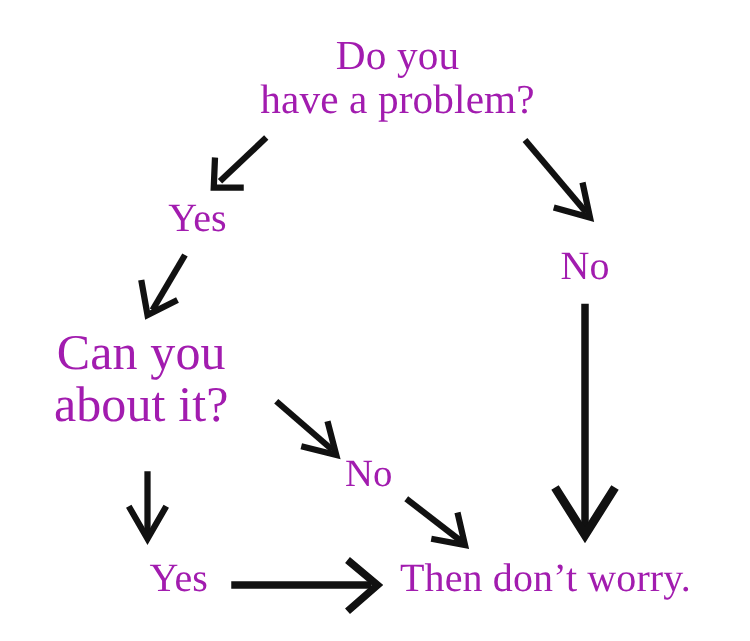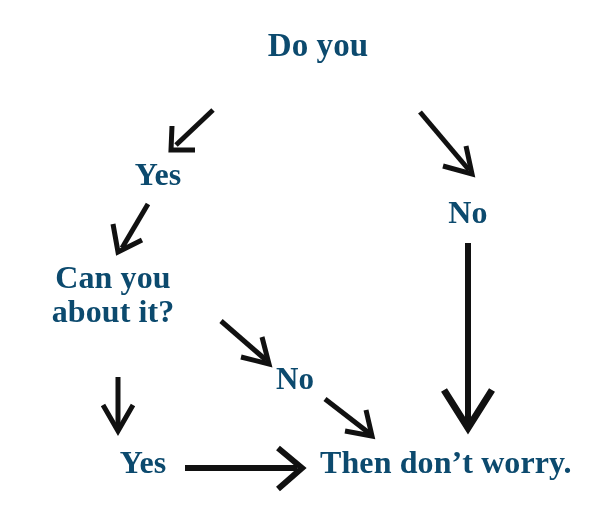--- a/index.html
+++ b/index.html
@@ -19,24 +19,23 @@
     position: absolute;
     left: 0;
     top: 0;
     width: 600px;
     height: 513px;
   }
   .node {
     position: absolute;
     text-align: center;
     line-height: 1.06;
-    color: #0c4a6e;
+    color: #a21caf;
     white-space: nowrap;
     letter-spacing: 0.1px;
-    font-weight: bold;
   }
   .node-lines {
     display: block;
   }
   .node-line {
     display: block;
     white-space: nowrap;
   }
   
   .n-question {
@@ -54,21 +53,21 @@
   .n-no-right {
     left: 468px;
     top: 196px;
     transform: translateX(-50%);
     font-size: 32px;
   }
   .n-canyou {
     left: 113px;
     top: 261px;
     transform: translateX(-50%);
-    font-size: 32px;
+    font-size: 40px;
   }
   .n-no-mid {
     left: 295px;
     top: 363px;
     transform: translateX(-50%);
     font-size: 31px;
   }
   .n-yes-bottom {
     left: 143px;
     top: 446px;
@@ -142,20 +141,21 @@
     <g>
       <line x1="185" y1="468" x2="297" y2="468" stroke-width="6"></line>
       <polyline points="278,448 302,468 278,489" stroke-width="6"></polyline>
     </g>
 
   </svg>
 
   <div class="node n-question">
     <span class="node-lines">
       <span class="node-line">Do you</span>
+      <span class="node-line">have a problem?</span>
     </span>
   </div>
 
   <div class="node n-yes-top">Yes</div>
 
   <div class="node n-no-right">No</div>
 
   <div class="node n-canyou">
     <span class="node-lines">
       <span class="node-line">Can you</span>

